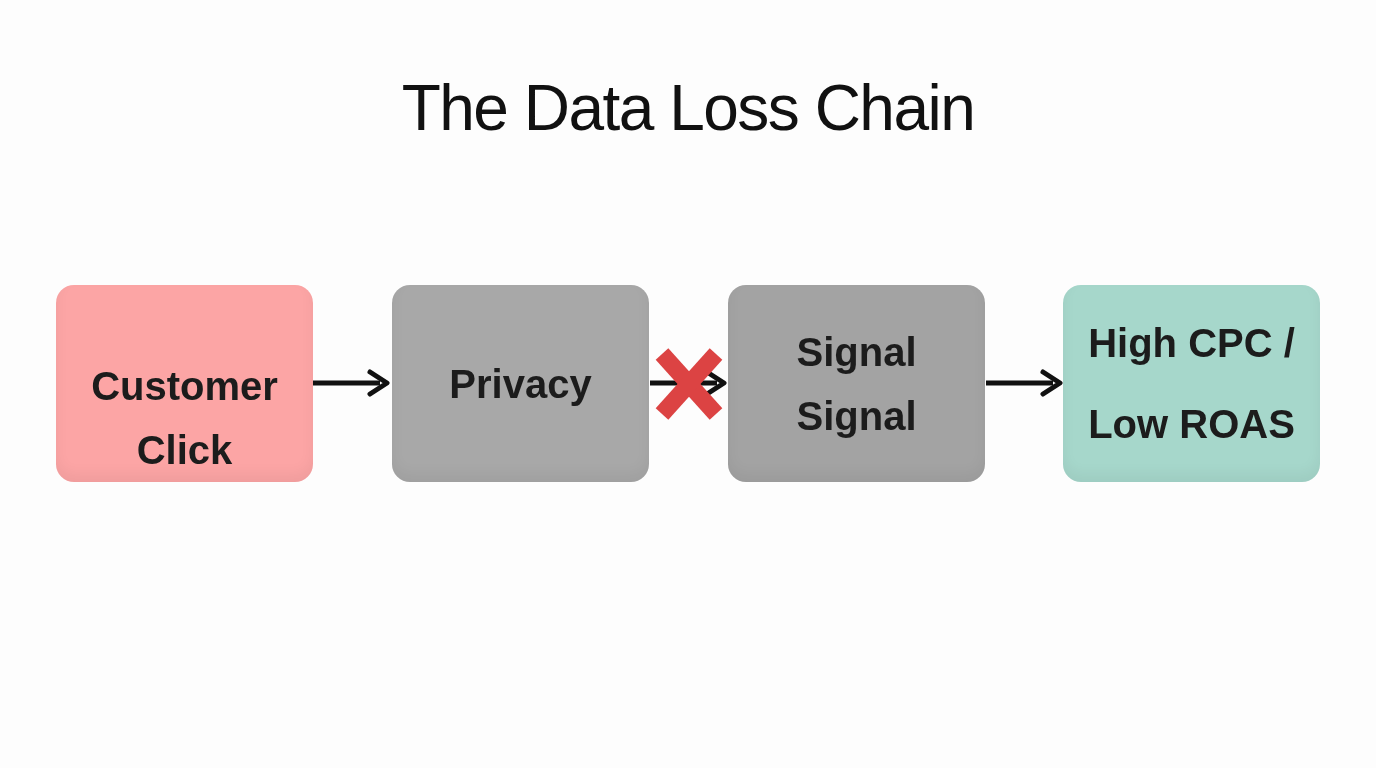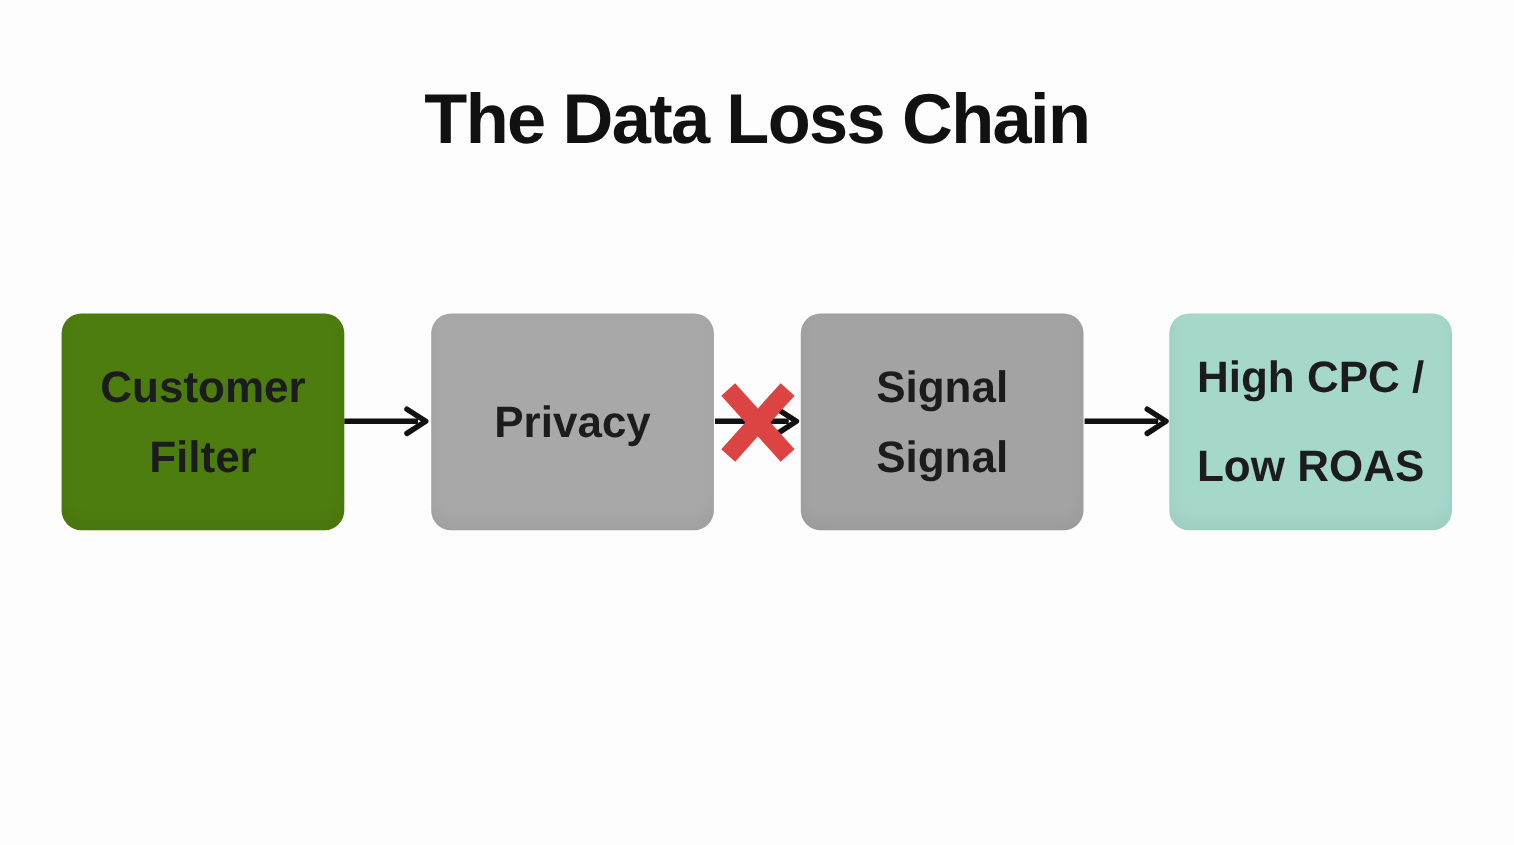--- a/index.html
+++ b/index.html
@@ -13,21 +13,21 @@
     overflow: hidden;
   }
 
   .title {
     position: absolute;
     top: 76px;
     left: 0;
     width: 100%;
     text-align: center;
     font-size: 64px;
-    font-weight: 700;
+    font-weight: 400;
     letter-spacing: -1.5px;
     color: #111111;
     line-height: 1;
   }
 
   .node {
     position: absolute;
     top: 285px;
     width: 257px;
     height: 197px;
@@ -65,23 +65,23 @@
     top: 347px;
   }
 </style>
 </head>
 <body>
 
 <div class="canvas">
 
   <div class="title">The Data Loss Chain</div>
 
-  <div class="node node-1" style="background: #4d7c0f;">
+  <div class="node node-1" style="background: #fca5a5; justify-content: flex-end;">
     <span class="line">Customer</span>
-    <span class="line">Filter</span>
+    <span class="line">Click</span>
   </div>
 
   <svg class="connector conn-1" width="80" height="34" viewBox="0 0 80 34">
     <line x1="1" y1="17" x2="68" y2="17" stroke-width="5" stroke="#111111"></line>
     <path d="M58 6 L75 17 L58 28" fill="none" stroke-width="5" stroke-linecap="round" stroke-linejoin="round" stroke="#111111"></path>
   </svg>
 
   <div class="node node-2" style="background: rgb(168, 168, 168);">
     <span class="line">Privacy</span>
   </div>

